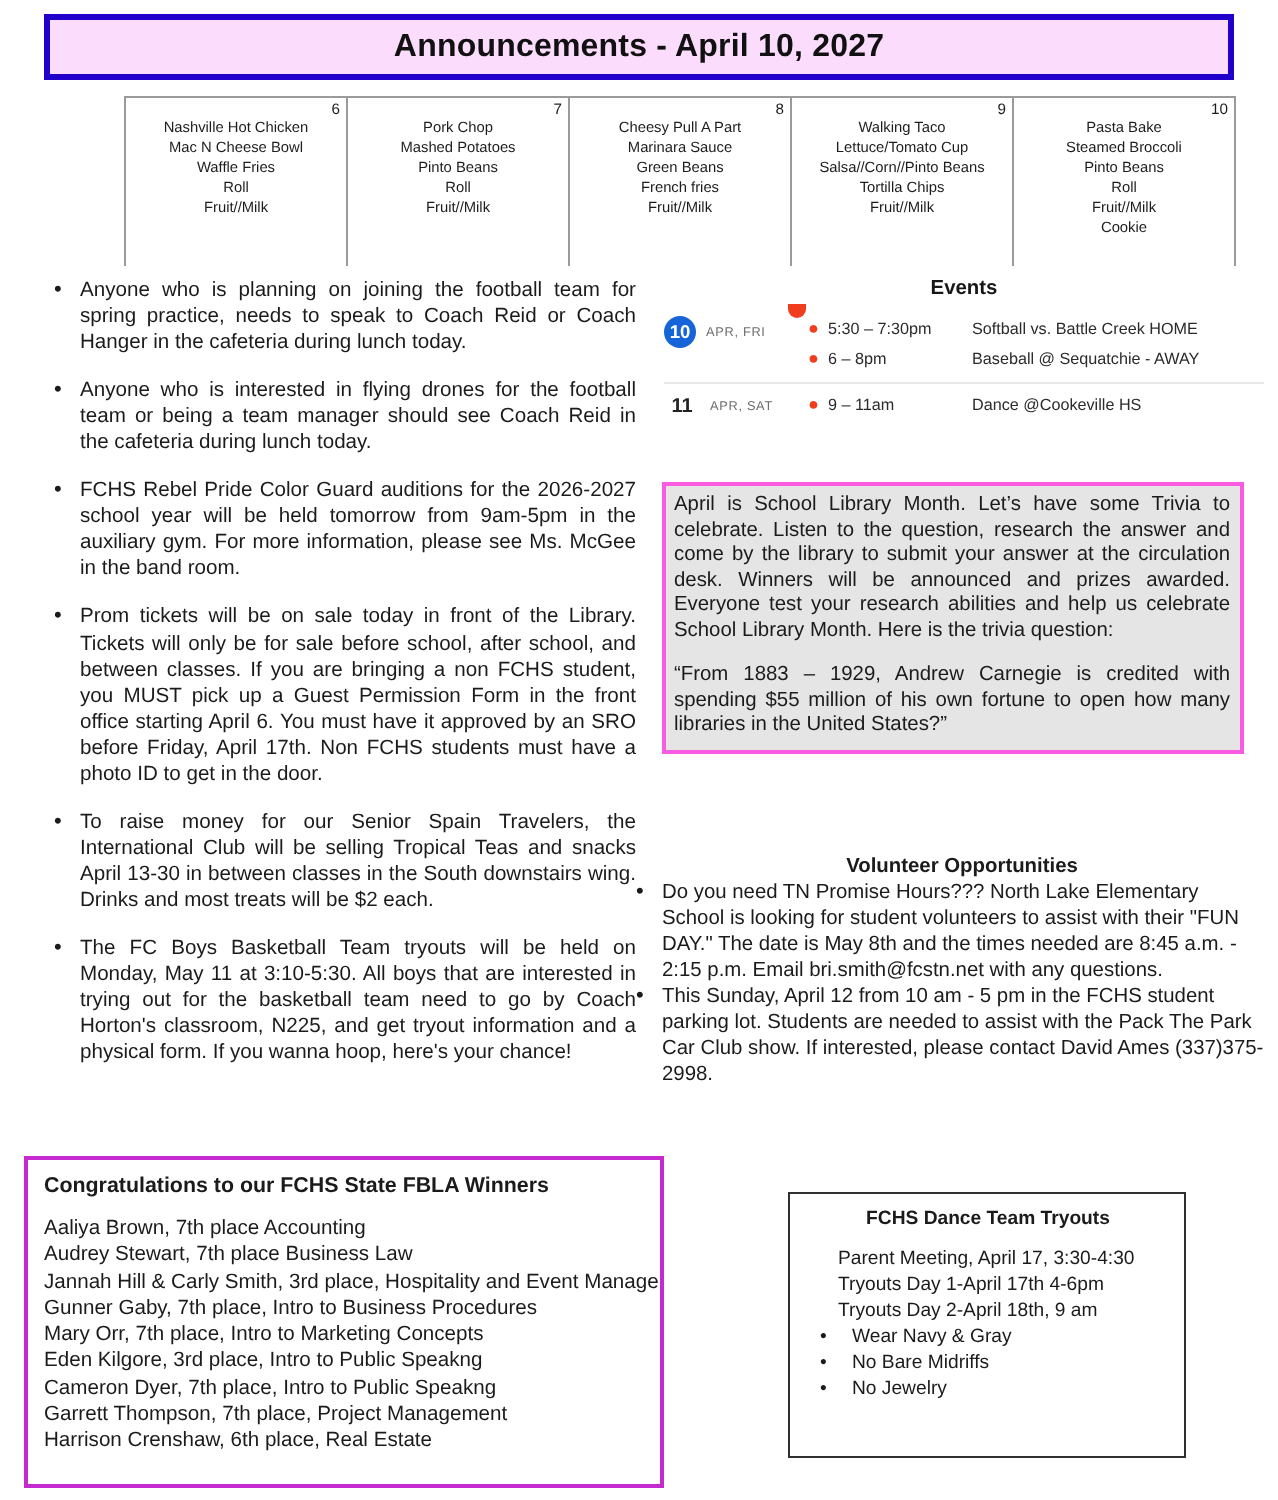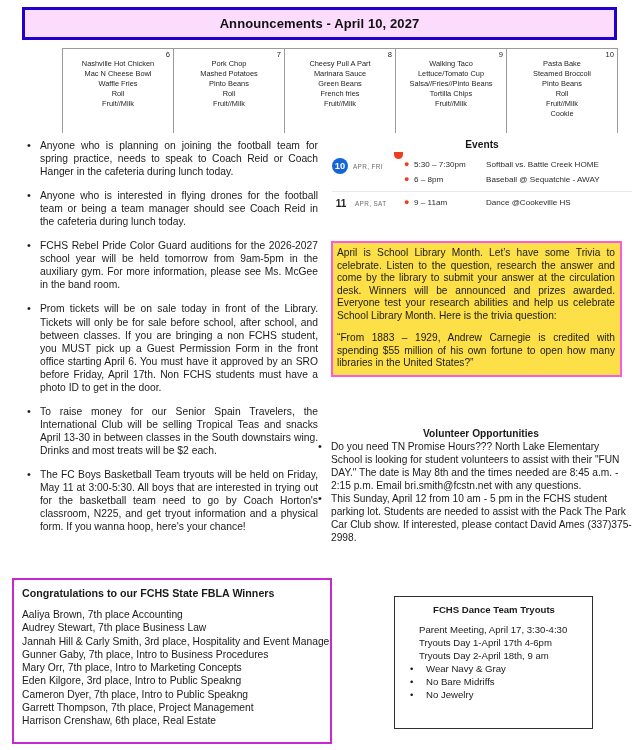--- a/index.html
+++ b/index.html
@@ -25,21 +25,21 @@
     width: 595px;
     height: 33px;
     box-sizing: border-box;
     border: 3px solid #2200cc;
     background: #fcdcfc;
     display: flex;
     align-items: center;
     justify-content: center;
   }
   #title-banner .title-text {
-    font-size: 13px;
+    font-size: 16px;
     font-weight: bold;
     letter-spacing: .1px;
     color: #111;
   }
 
   
   #lunch-menu {
     position: absolute;
     left: 62px;
     top: 48px;
@@ -192,21 +192,21 @@
   }
 
   
   #trivia-box {
     position: absolute;
     left: 331px;
     top: 241px;
     width: 291px;
     box-sizing: border-box;
     border: 2px solid #f95ce0;
-    background: #fde047;
+    background: #e5e5e5;
     padding: 4px 5px 5px 4px;
   }
   #trivia-box p {
     margin: 0;
     font-size: 10.2px;
     line-height: 12.5px;
     text-align: justify;
   }
   #trivia-box p.trivia-question { margin-top: 10px; }
 
@@ -336,21 +336,21 @@
               <div>Green Beans</div>
               <div>French fries</div>
               <div>Fruit//Milk</div>
             </div>
           </td>
           <td class="menu-cell">
             <span class="daynum">9</span>
             <div class="items">
               <div>Walking Taco</div>
               <div>Lettuce/Tomato Cup</div>
-              <div>Salsa//Fries//Pinto Beans</div>
+              <div>Salsa//Corn//Pinto Beans</div>
               <div>Tortilla Chips</div>
               <div>Fruit//Milk</div>
             </div>
           </td>
           <td class="menu-cell">
             <span class="daynum">10</span>
             <div class="items">
               <div>Pasta Bake</div>
               <div>Steamed Broccoli</div>
               <div>Pinto Beans</div>
@@ -380,21 +380,21 @@
     <div class="ann-item">
       <div class="ann-bullet">•</div>
       <div class="ann-text">Prom tickets will be on sale today in front of the Library. Tickets will only be for sale before school, after school, and between classes. If you are bringing a non FCHS student, you MUST pick up a Guest Permission Form in the front office starting April 6. You must have it approved by an SRO before Friday, April 17th. Non FCHS students must have a photo ID to get in the door.</div>
     </div>
     <div class="ann-item">
       <div class="ann-bullet">•</div>
       <div class="ann-text">To raise money for our Senior Spain Travelers, the International Club will be selling Tropical Teas and snacks April 13-30 in between classes in the South downstairs wing. Drinks and most treats will be $2 each.</div>
     </div>
     <div class="ann-item">
       <div class="ann-bullet">•</div>
-      <div class="ann-text">The FC Boys Basketball Team tryouts will be held on Friday, May 11 at 3:00-5:30. All boys that are interested in trying out for the basketball team need to go by Coach Horton's classroom, N225, and get tryout information and a physical form. If you wanna hoop, here's your chance!</div>
+      <div class="ann-text">The FC Boys Basketball Team tryouts will be held on Monday, May 11 at 3:10-5:30. All boys that are interested in trying out for the basketball team need to go by Coach Horton's classroom, N225, and get tryout information and a physical form. If you wanna hoop, here's your chance!</div>
     </div>
   </div>
 
 <div id="events-panel">
   <div id="events-title">Events</div>
   <div id="events-marker"></div>
   <div id="events-days">
       <div class="event-day-group">
         <div class="event-daycol">
           <span class="event-daynum today">10</span>

